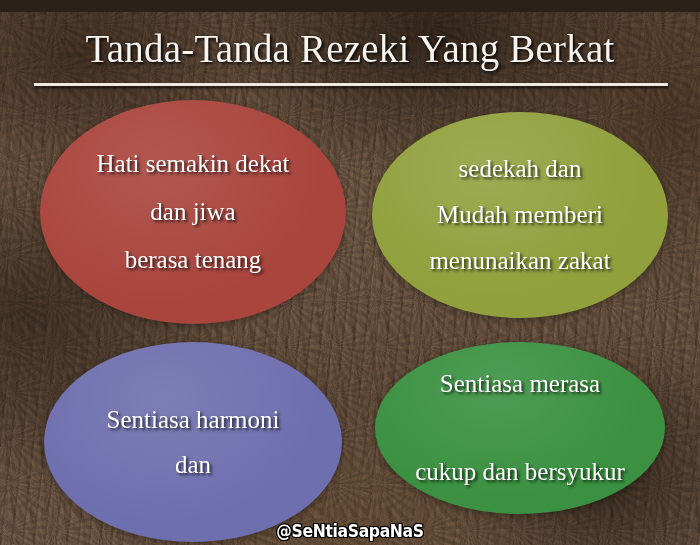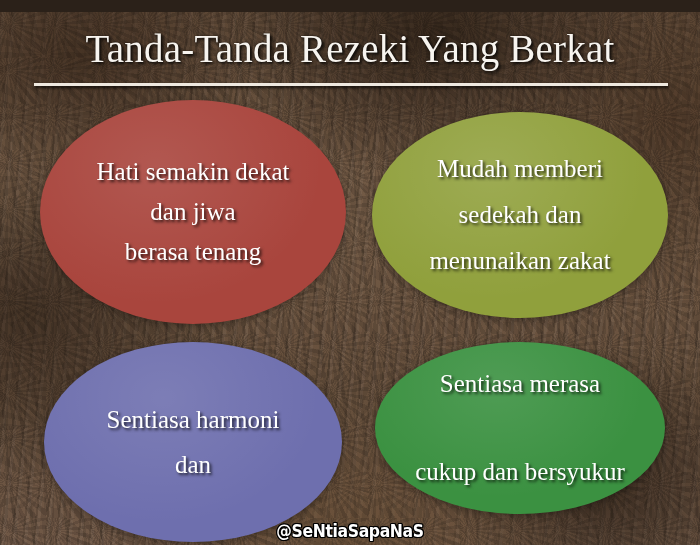--- a/index.html
+++ b/index.html
@@ -92,20 +92,21 @@
     text-shadow: 2px 2px 3px rgba(0,0,0,.75);
   }
 
   
   #bubble-hati {
     left: 40px;  top: 88px;
     width: 306px; height: 224px;
     background:
       radial-gradient(ellipse at 38% 30%, rgba(255,255,255,.10) 0%, rgba(255,255,255,0) 62%),
       #a9453d;
+    gap: 8px;
   }
   
   #bubble-mudah {
     left: 372px; top: 100px;
     width: 296px; height: 206px;
     background:
       radial-gradient(ellipse at 40% 28%, rgba(255,255,255,.12) 0%, rgba(255,255,255,0) 62%),
       #90a03c;
   }
   #bubble-mudah .line { line-height: 46px; }
@@ -157,22 +158,22 @@
   </div>
   <div class="title-rule"></div>
 
   <div class="bubble" id="bubble-hati">
     <span class="line">Hati semakin dekat</span>
     <span class="line">dan jiwa</span>
     <span class="line">berasa tenang</span>
   </div>
 
   <div class="bubble" id="bubble-mudah">
+    <span class="line">sedekah dan</span>
     <span class="line">Mudah memberi</span>
-    <span class="line">sedekah dan</span>
     <span class="line">menunaikan zakat</span>
   </div>
 
   <div class="bubble" id="bubble-keluarga">
     <span class="line">Sentiasa harmoni</span>
     <span class="line">dan</span>
   </div>
 
   <div class="bubble" id="bubble-sentiasa">
     <span class="line">Sentiasa merasa</span>

